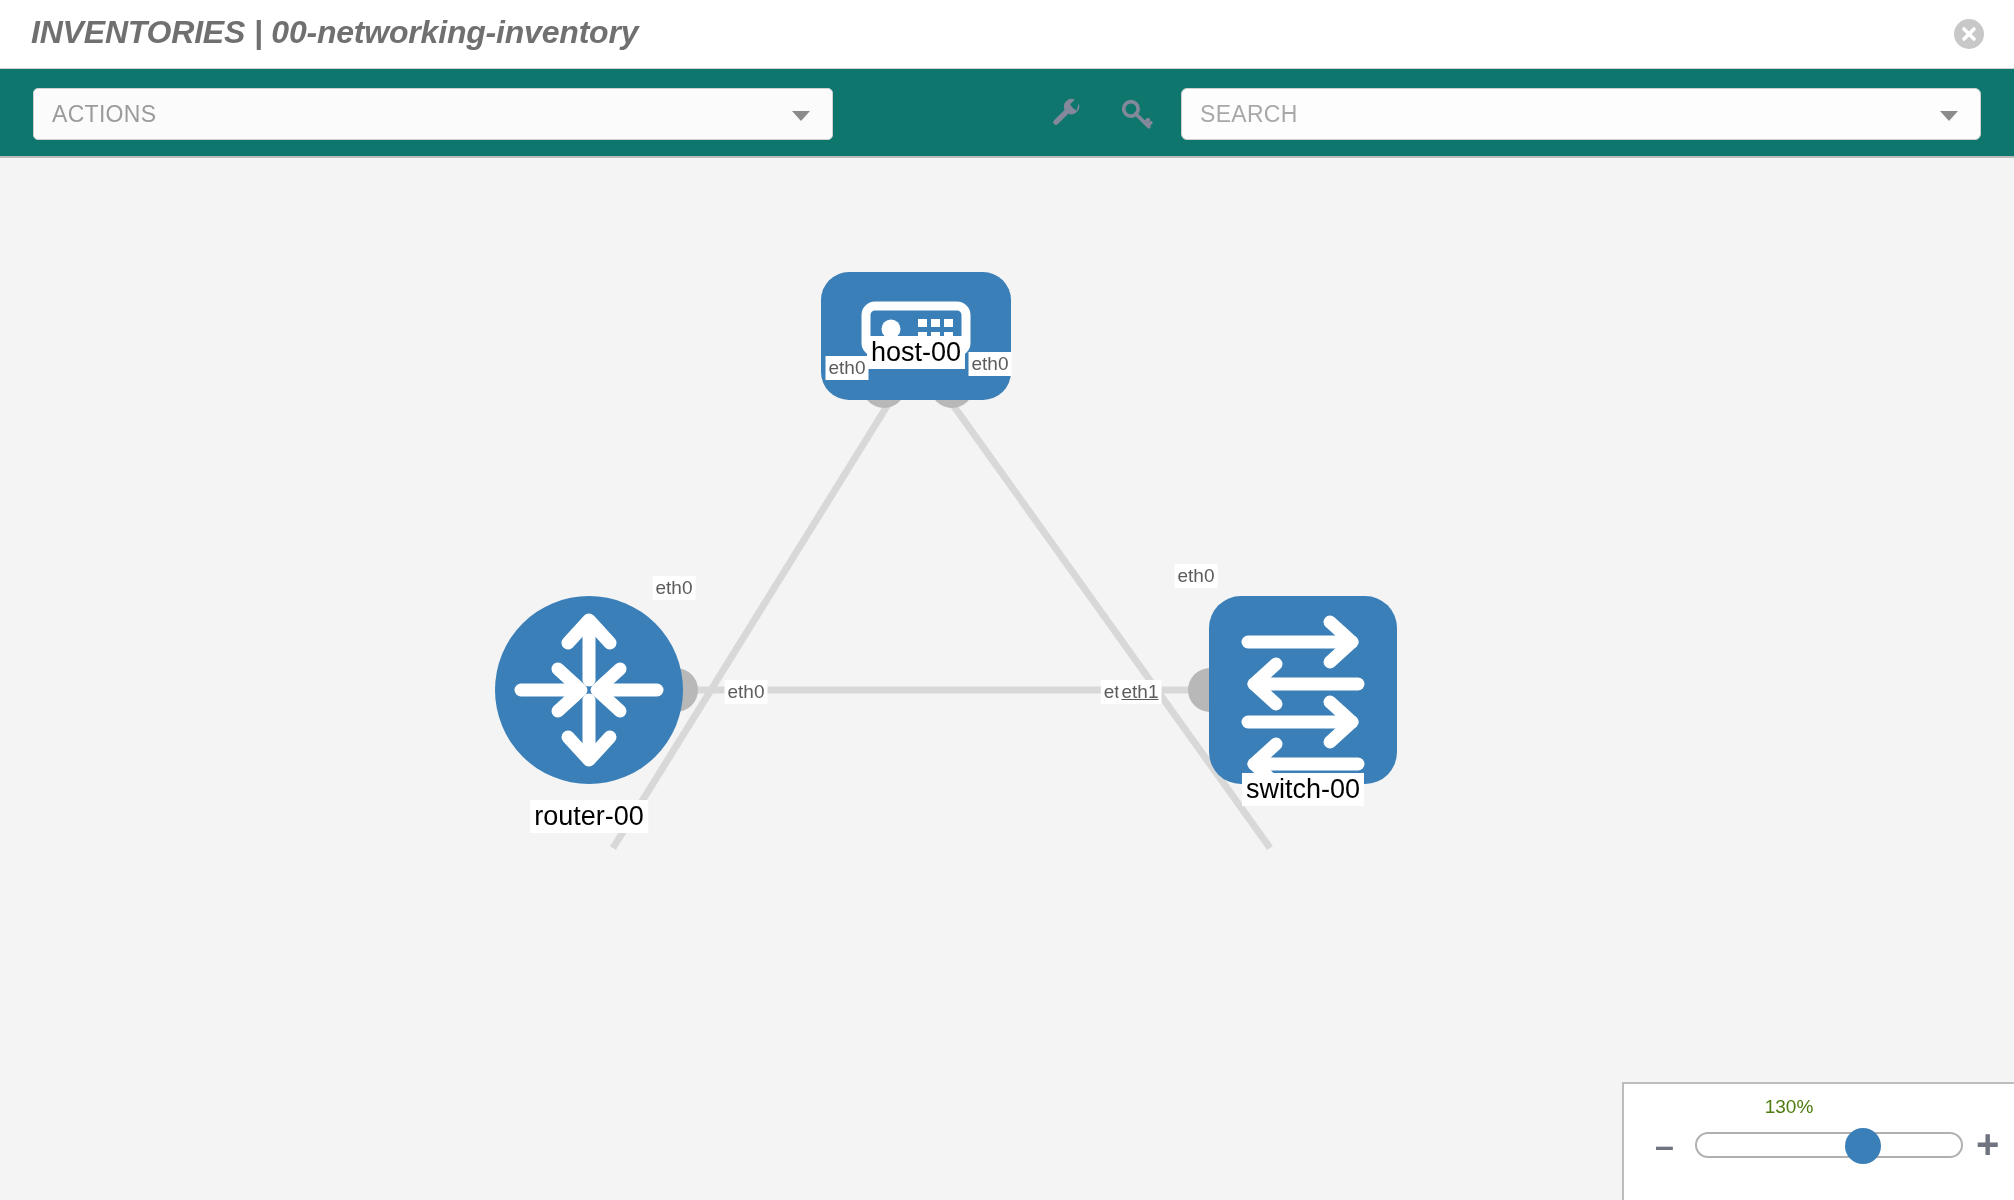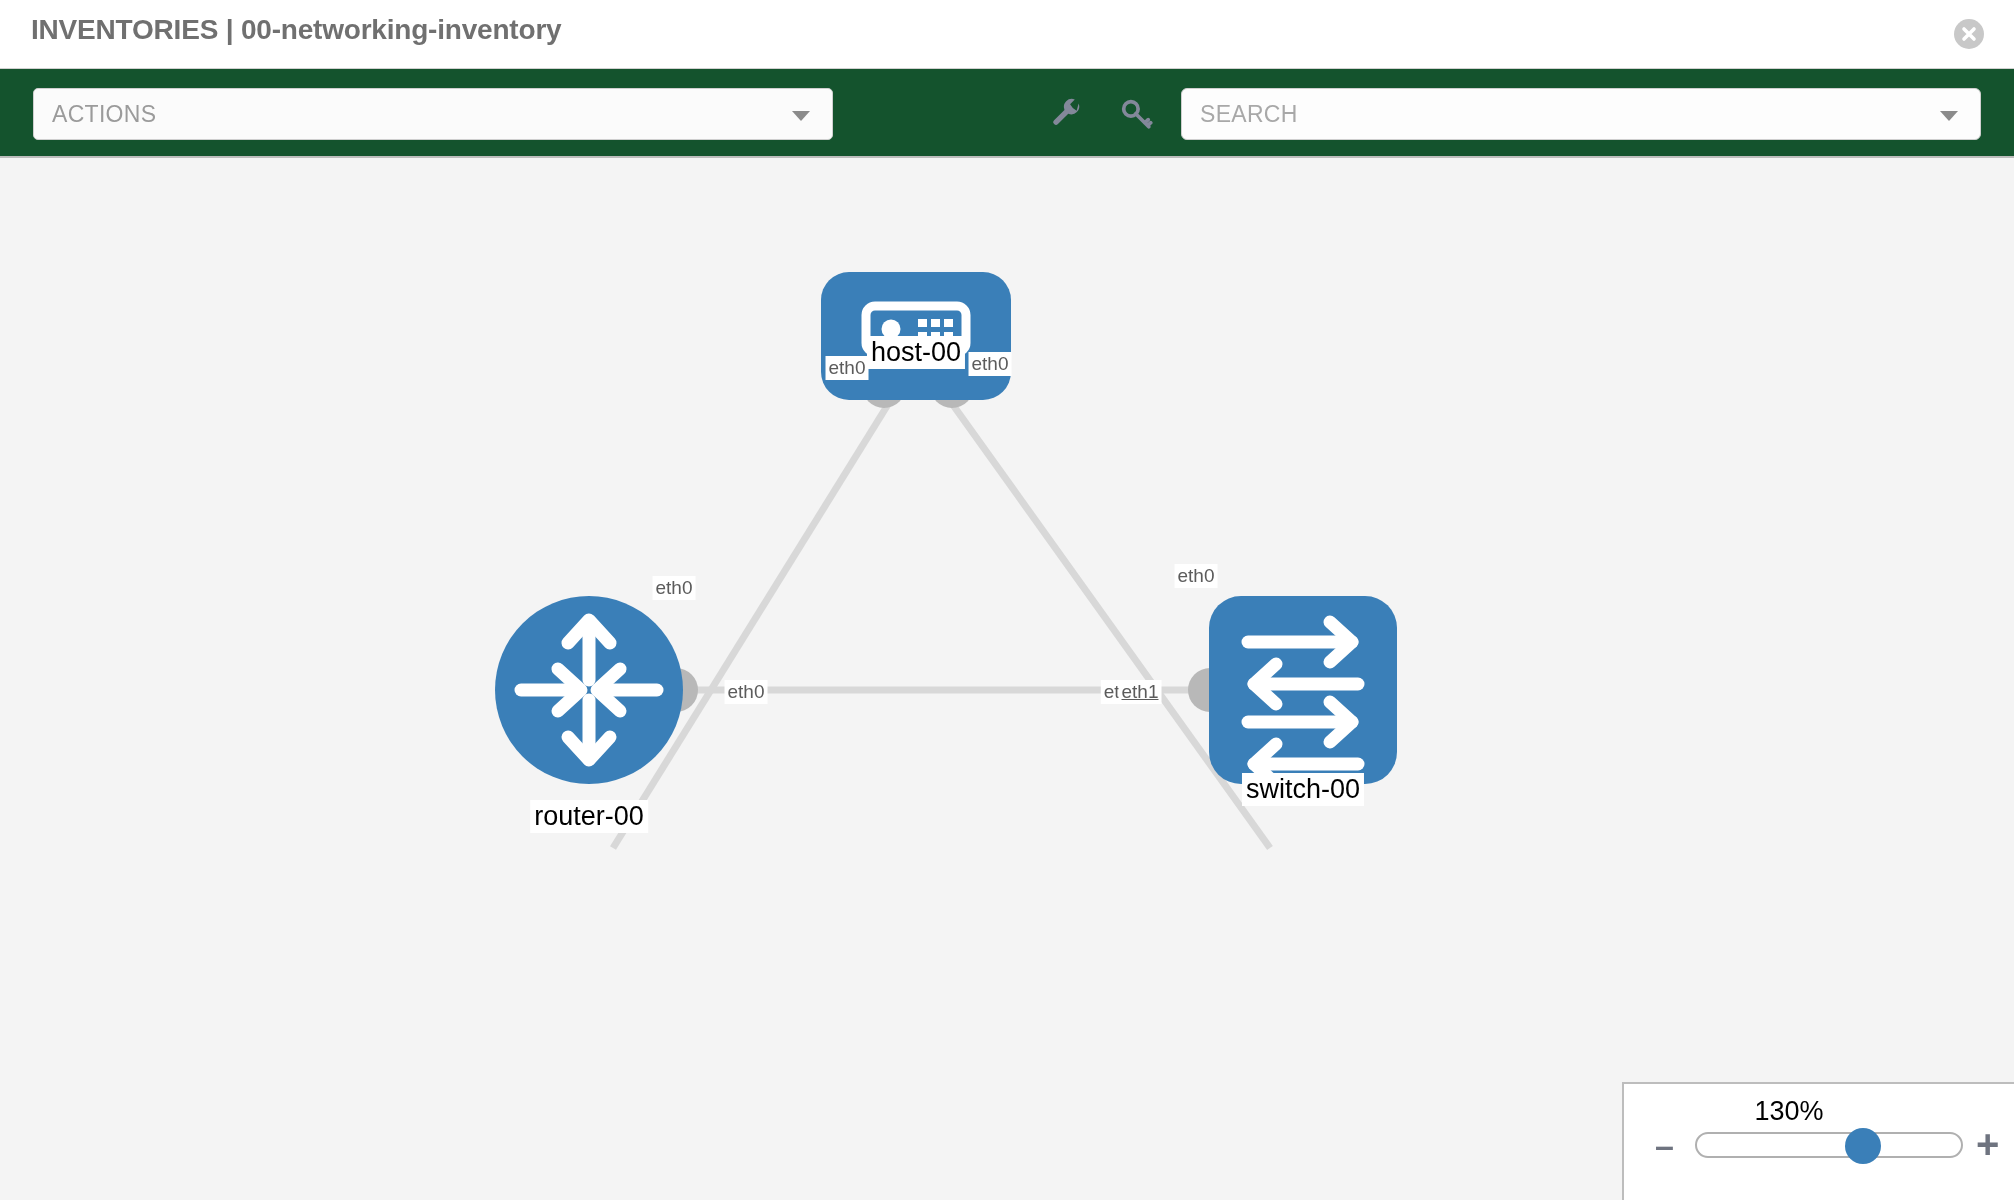--- a/index.html
+++ b/index.html
@@ -21,43 +21,44 @@
     left: 0; top: 0;
     width: 2014px;
     height: 68px;
     background: #ffffff;
     box-sizing: border-box;
   }
   .page-title {
     position: absolute;
     left: 31px;
     top: 14px;
-    font-size: 28px;
+    font-size: 32px;
     font-weight: bold;
     color: #707070;
     letter-spacing: -0.2px;
     white-space: nowrap;
+    font-style: italic;
   }
   .close-icon {
     position: absolute;
     right: 30px;
     top: 19px;
     width: 30px;
     height: 30px;
     cursor: pointer;
   }
   .close-icon svg { display: block; }
 
   
   .toolbar {
     position: absolute;
     left: 0; top: 68px;
     width: 2014px;
     height: 90px;
-    background: #14532d;
+    background: #0f766e;
     border-top: 1px solid #d0d0d0;
     border-bottom: 2px solid #bcbcbc;
     box-sizing: border-box;
   }
   .actions-select {
     position: absolute;
     left: 33px;
     top: 19px;
     width: 800px;
     height: 52px;
@@ -163,22 +164,22 @@
     border-top: 2px solid #bdbdbd;
     border-left: 2px solid #bdbdbd;
     box-sizing: border-box;
   }
   .zoom-level {
     position: absolute;
     top: 12px;
     left: 0;
     width: 330px;
     text-align: center;
-    font-size: 27px;
-    color: #000000;
+    font-size: 19px;
+    color: #4d7c0f;
   }
   .zoom-minus, .zoom-plus {
     position: absolute;
     cursor: pointer;
     color: #6f7480;
     font-weight: bold;
     line-height: 1;
   }
   .zoom-minus {
     left: 31px;

